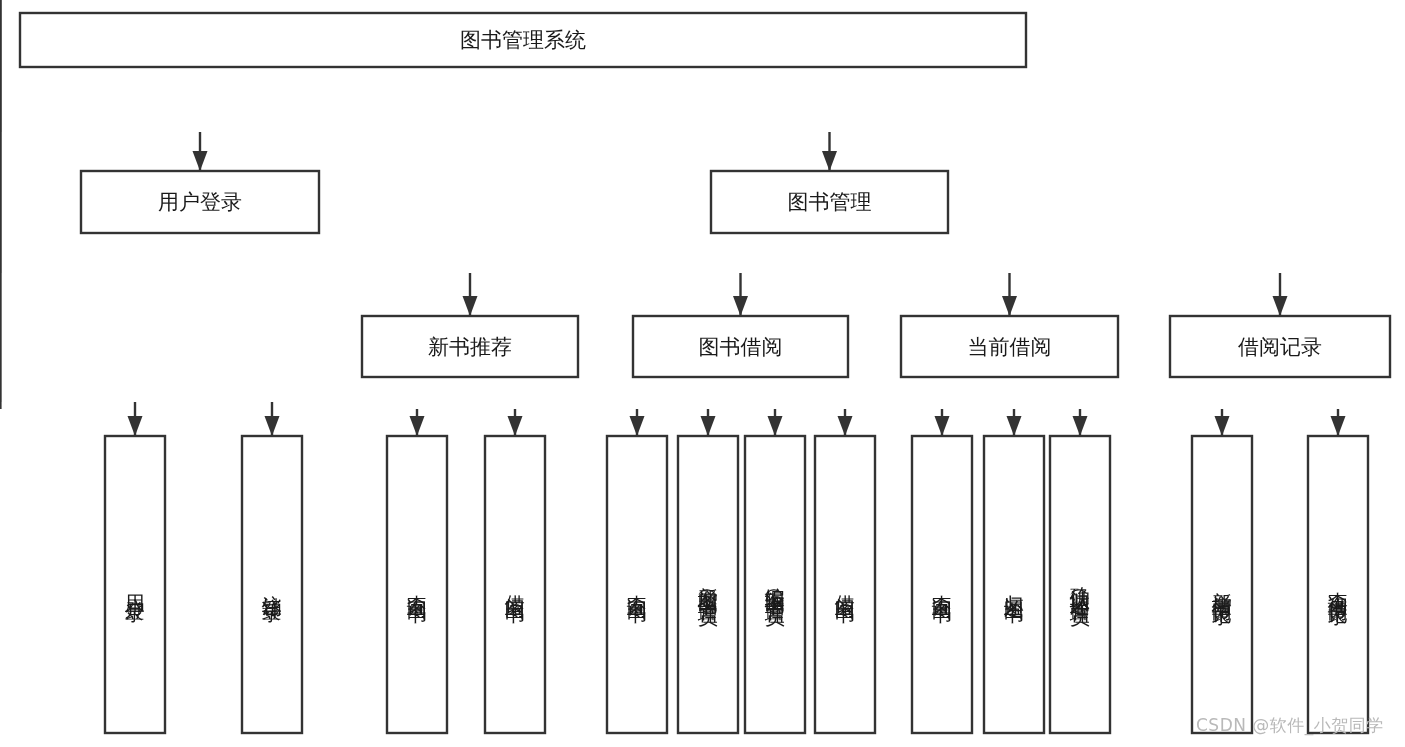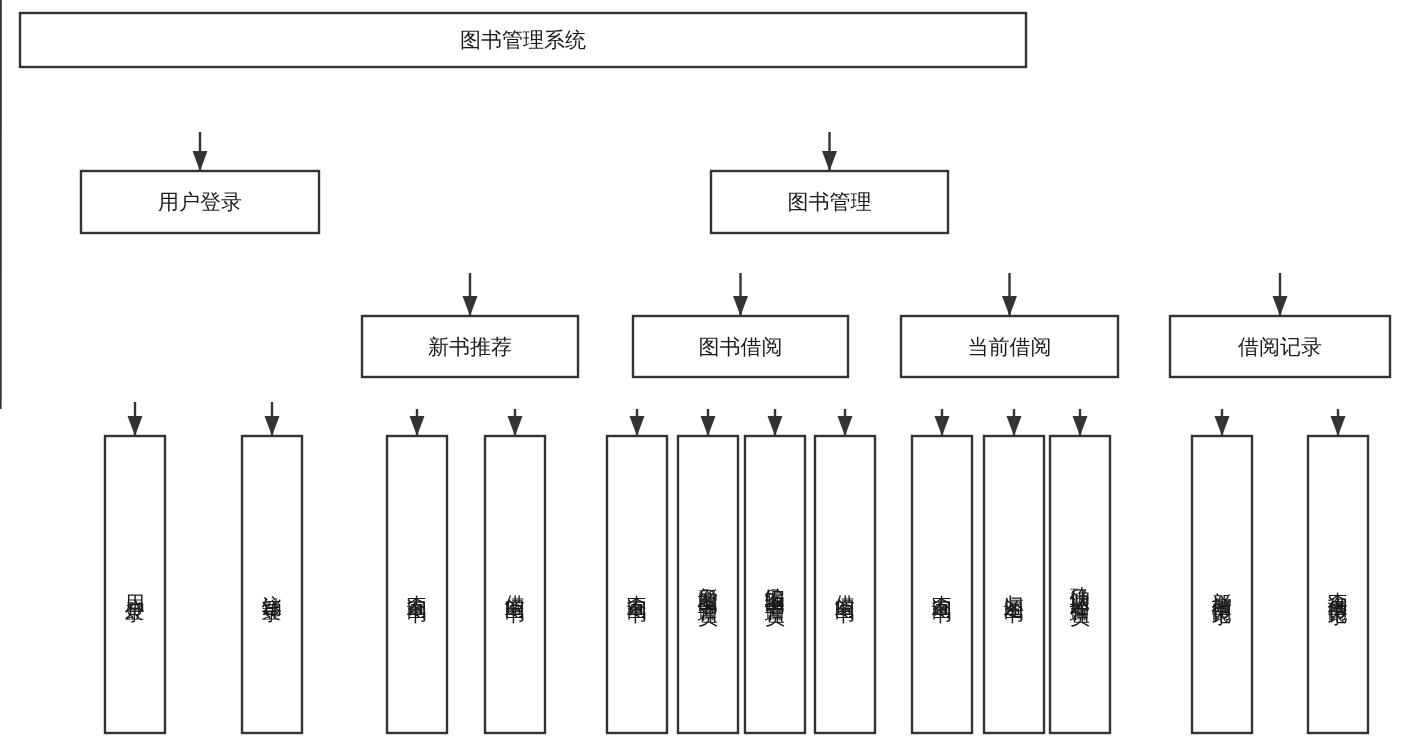--- a/index.html
+++ b/index.html
@@ -163,13 +163,14 @@
       <div class="leaf-label-wrap" style="left: 607px; top: 436px; width: 60px; height: 297px;">查询图书</div>
       <div class="leaf-label-wrap" style="left: 678px; top: 436px; width: 60px; height: 297px;">新增图书（管理员）</div>
       <div class="leaf-label-wrap" style="left: 745px; top: 436px; width: 60px; height: 297px;">编辑图书（管理员）</div>
       <div class="leaf-label-wrap" style="left: 815px; top: 436px; width: 60px; height: 297px;">借阅图书</div>
       <div class="leaf-label-wrap" style="left: 912px; top: 436px; width: 60px; height: 297px;">查询图书</div>
       <div class="leaf-label-wrap" style="left: 984px; top: 436px; width: 60px; height: 297px;">归还图书</div>
       <div class="leaf-label-wrap" style="left: 1050px; top: 436px; width: 60px; height: 297px;">确认归还（管理员）</div>
       <div class="leaf-label-wrap" style="left: 1192px; top: 436px; width: 60px; height: 297px;">新增借阅记录</div>
       <div class="leaf-label-wrap" style="left: 1308px; top: 436px; width: 60px; height: 297px;">查询借阅记录</div>
     </div>
+  <div class="watermark" style="left: 1196px; top: 714px;">CSDN @软件_小贺同学</div>
 </div>
 
 </body></html>

